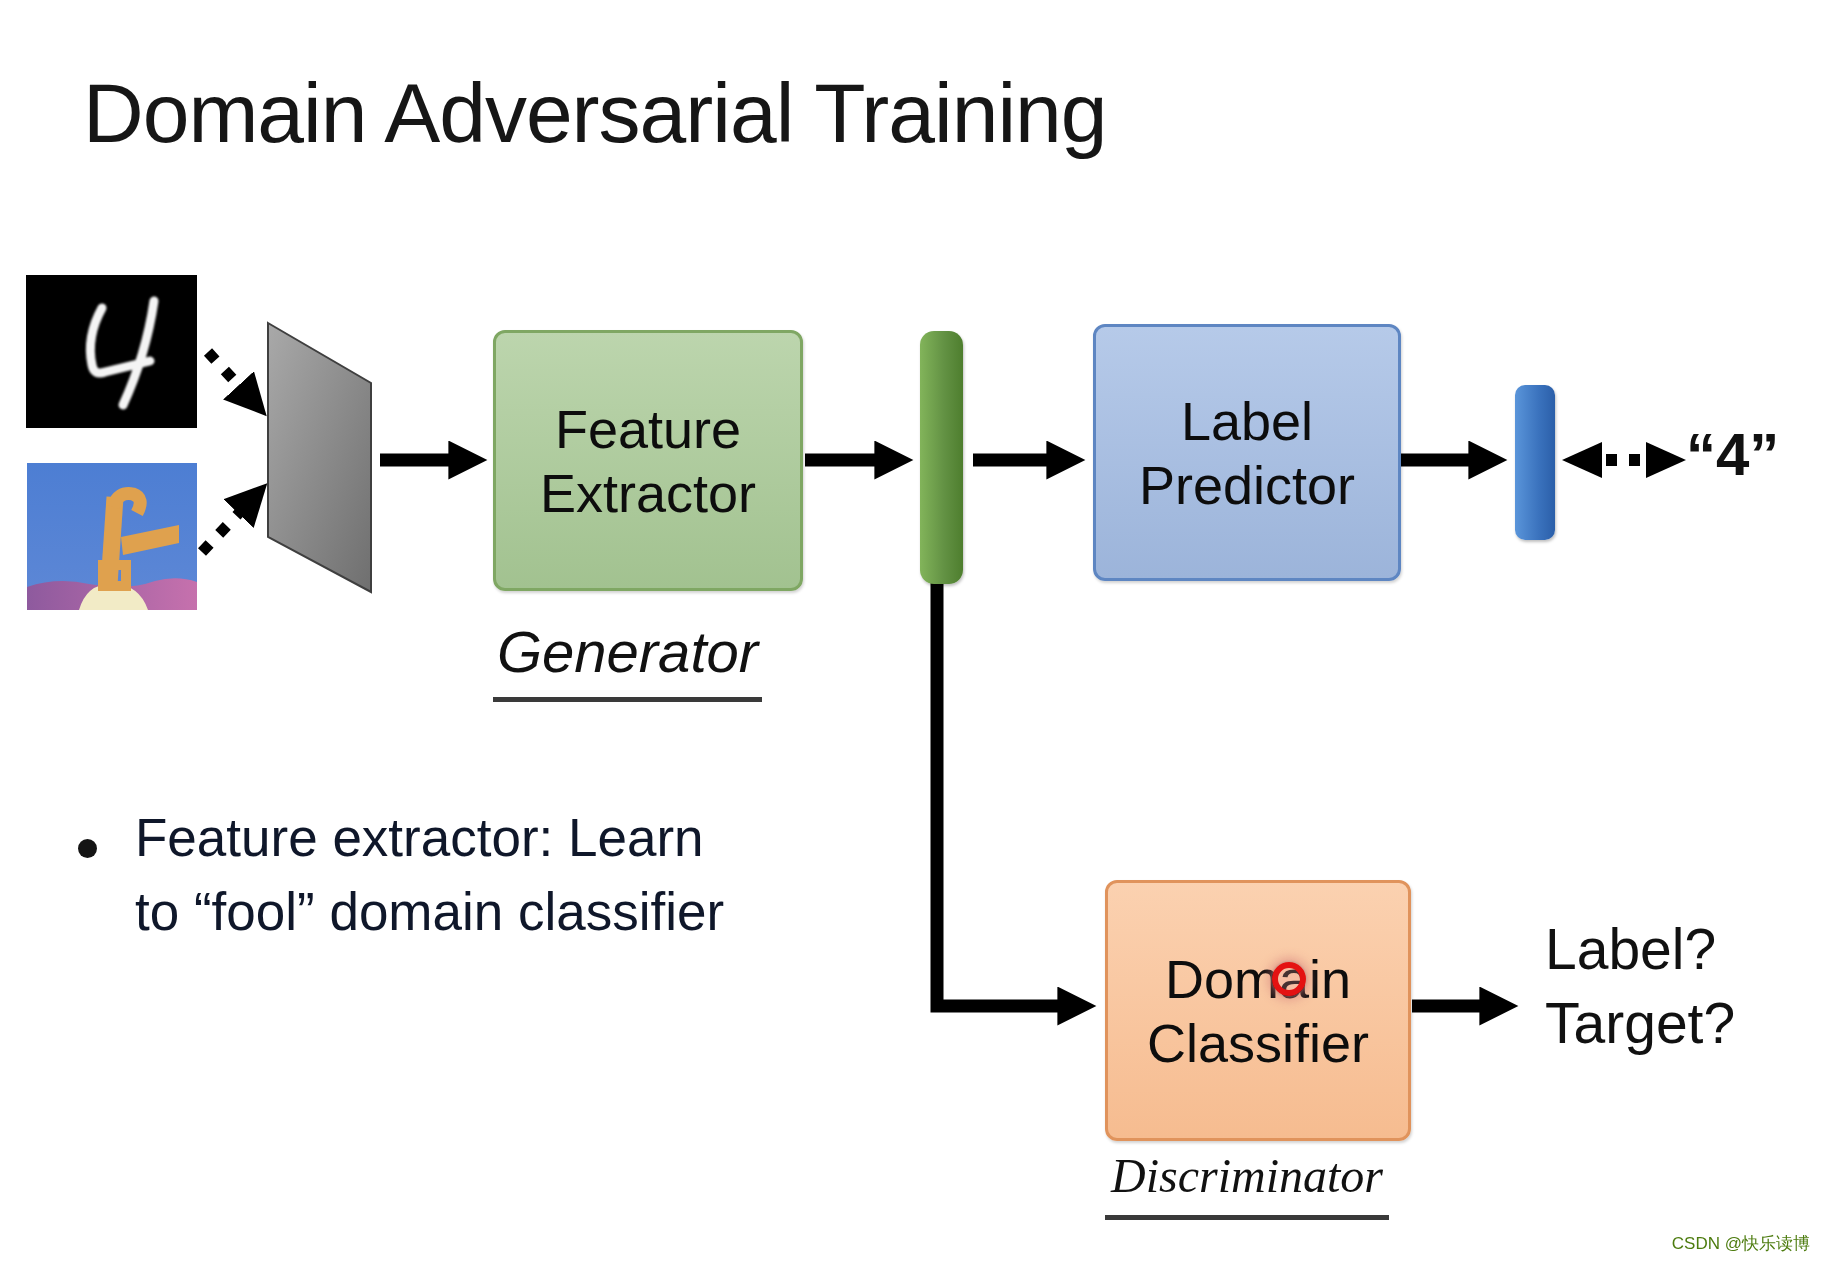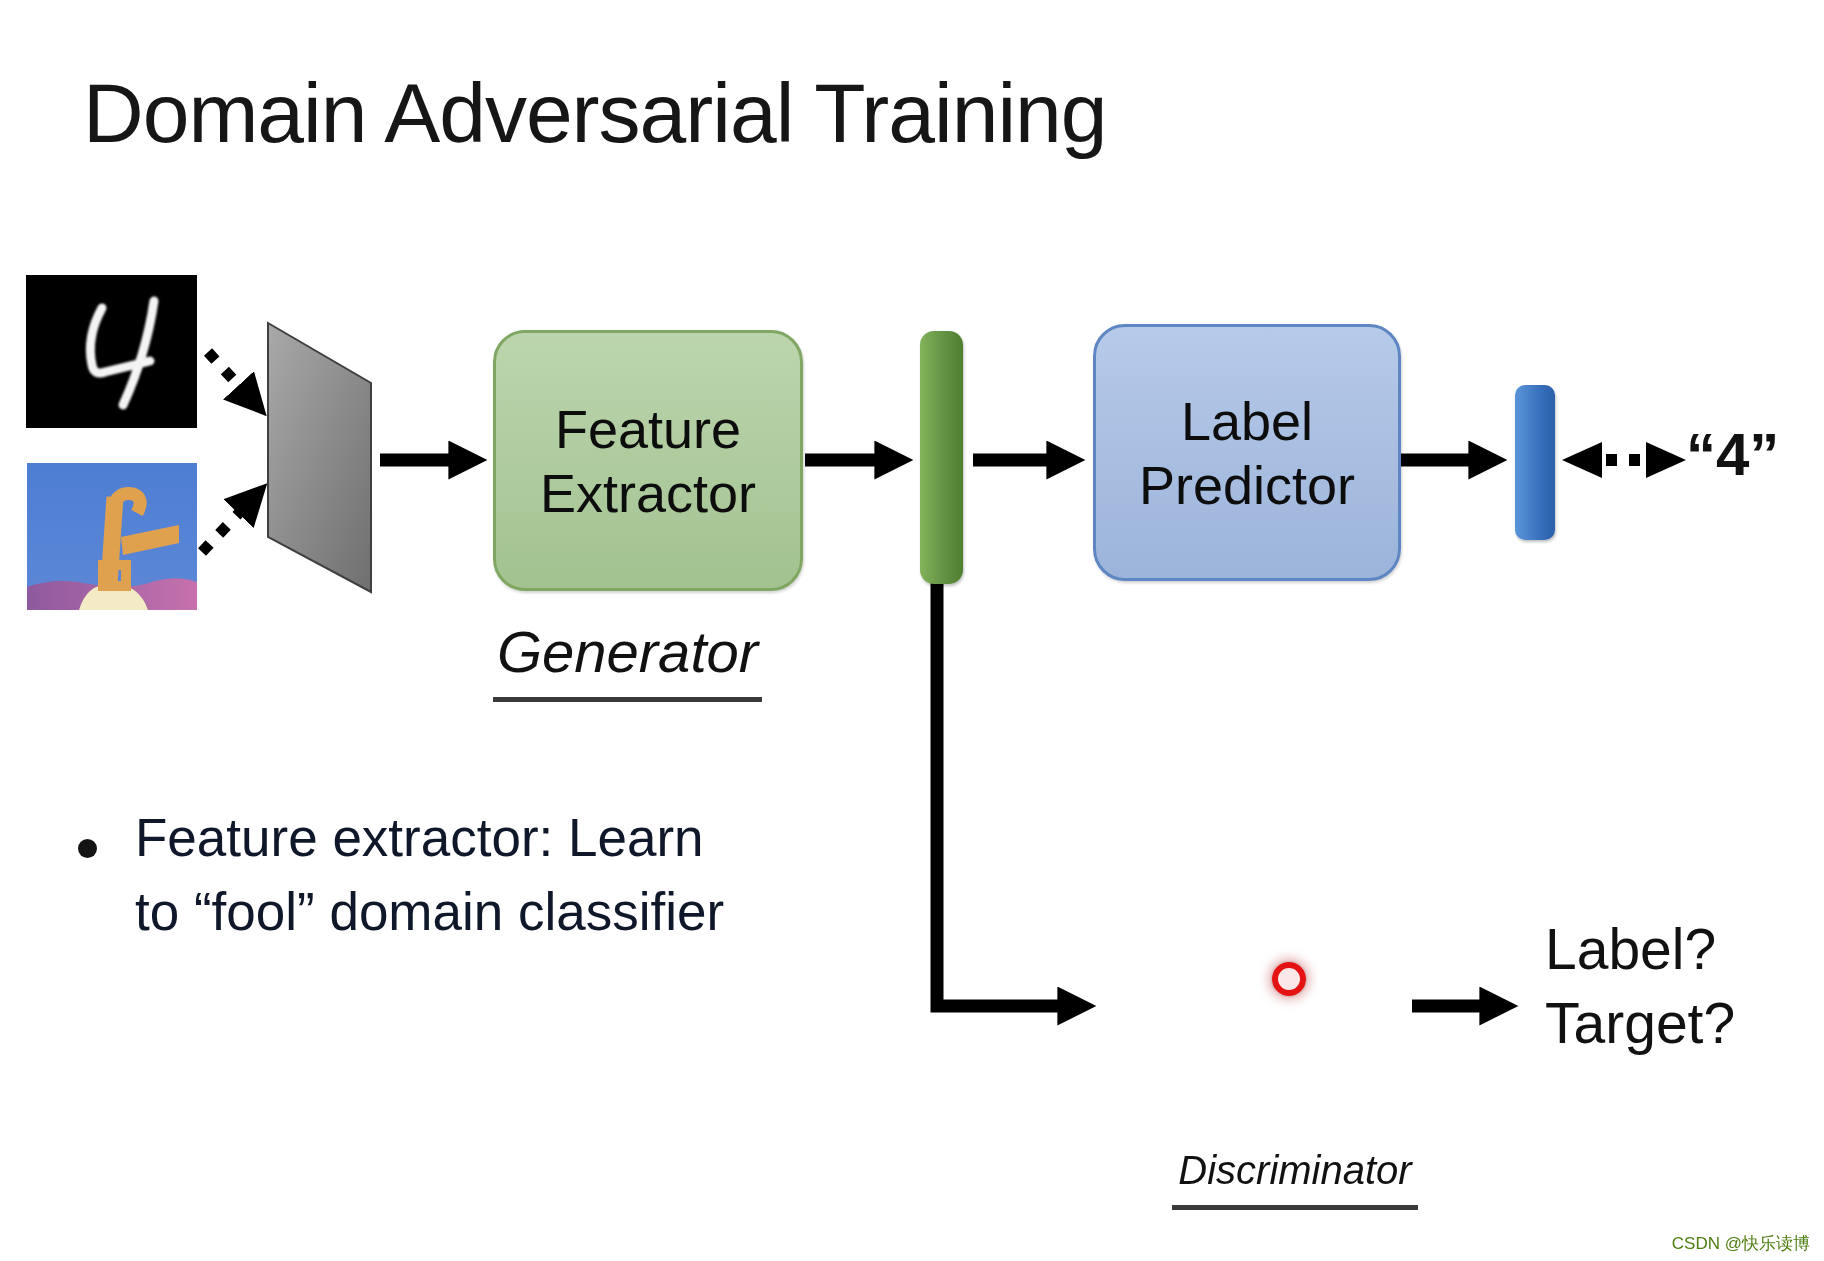--- a/index.html
+++ b/index.html
@@ -14,41 +14,41 @@
     margin-top:45px;
   }
   svg.overlay{position:absolute;left:0;top:0;width:1824px;height:1261px;pointer-events:none;}
   
   .img-frame{overflow:hidden;}
   .mnist{left:26px;top:275px;width:171px;height:153px;background:#000;}
   .mnistm{left:27px;top:463px;width:170px;height:147px;}
   
   .box{
     display:flex;flex-direction:column;justify-content:center;align-items:center;
-    border-radius:32px;font-size:54px;line-height:64px;color:#0d0d0d;text-align:center;
+    border-radius:12px;font-size:54px;line-height:64px;color:#0d0d0d;text-align:center;
     box-shadow:1px 2px 3px rgba(0,0,0,0.18);
   }
   .box-green{left:493px;top:330px;width:304px;height:255px;
     background:linear-gradient(180deg,#bcd5ad 0%,#a2c290 100%);border:3px solid #7fa763;}
   .box-blue{left:1093px;top:324px;width:302px;height:251px;
     background:linear-gradient(180deg,#b6cae9 0%,#9cb4da 100%);border:3px solid #5e86c2;}
   .box-orange{left:1105px;top:880px;width:300px;height:255px;
     background:linear-gradient(180deg,#fbd1b0 0%,#f6bc90 100%);border:3px solid #e0935c;}
   
   .bar{box-shadow:1px 2px 3px rgba(0,0,0,0.25);}
   .bar-green{left:920px;top:331px;width:43px;height:253px;border-radius:14px;
     background:linear-gradient(90deg,#82b45a 0%,#639244 55%,#4e7e2e 100%);}
   .bar-blue{left:1515px;top:385px;width:40px;height:155px;border-radius:10px;
     background:linear-gradient(90deg,#5a95da 0%,#3a72bd 60%,#2b5fa9 100%);}
   
   .caption{font-style:italic;color:#111;text-align:center;white-space:nowrap;}
   .caption .ul{display:inline-block;border-bottom:5px solid #3a3a3a;}
   .cap-generator{left:455px;top:618px;width:345px;font-size:58px;}
   .cap-generator .ul{padding:0 4px 12px 4px;}
-  .cap-discriminator{left:1060px;top:1148px;width:470px;font-size:40px;}
+  .cap-discriminator{left:1012px;top:1148px;width:470px;font-size:48px;font-family:Liberation Serif, serif;}
   .cap-discriminator .ul{padding:0 6px 12px 6px;}
   
   .pred{left:1686px;top:420px;font-size:60px;font-weight:bold;white-space:nowrap;}
   .domain-q{left:1545px;top:912px;font-size:57px;line-height:74px;white-space:nowrap;}
   
   .laser{
     left:1272px;top:962px;width:22px;height:22px;border:6px solid #e41212;border-radius:50%;
     background:rgba(240,160,160,0.25);
     box-shadow:0 0 10px 5px rgba(210,120,120,0.45), 0 0 2px 1px rgba(120,120,120,0.35);
   }
@@ -150,20 +150,24 @@
 
   <div class="abs box box-blue">
     <span>Label</span>
     <span>Predictor</span>
   </div>
 
   <div class="abs bar bar-blue"></div>
 
   <div class="abs pred">“4”</div>
 
+  <div class="abs box box-orange">
+    <span>Domain</span>
+    <span>Classifier</span>
+  </div>
   <div class="abs laser"></div>
   <div class="abs caption cap-discriminator">
     <span class="ul">Discriminator</span>
   </div>
 
   <div class="abs domain-q">
     <span style="display:block">Label?</span>
     <span style="display:block">Target?</span>
   </div>
 

